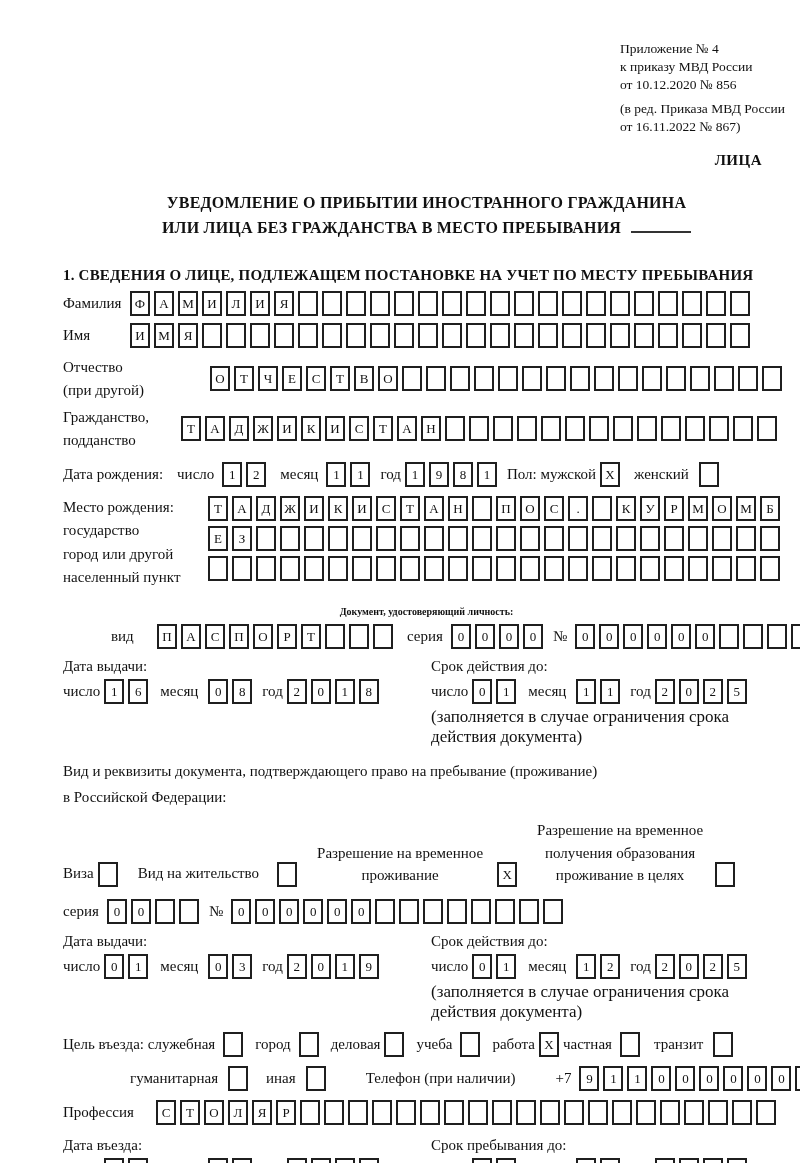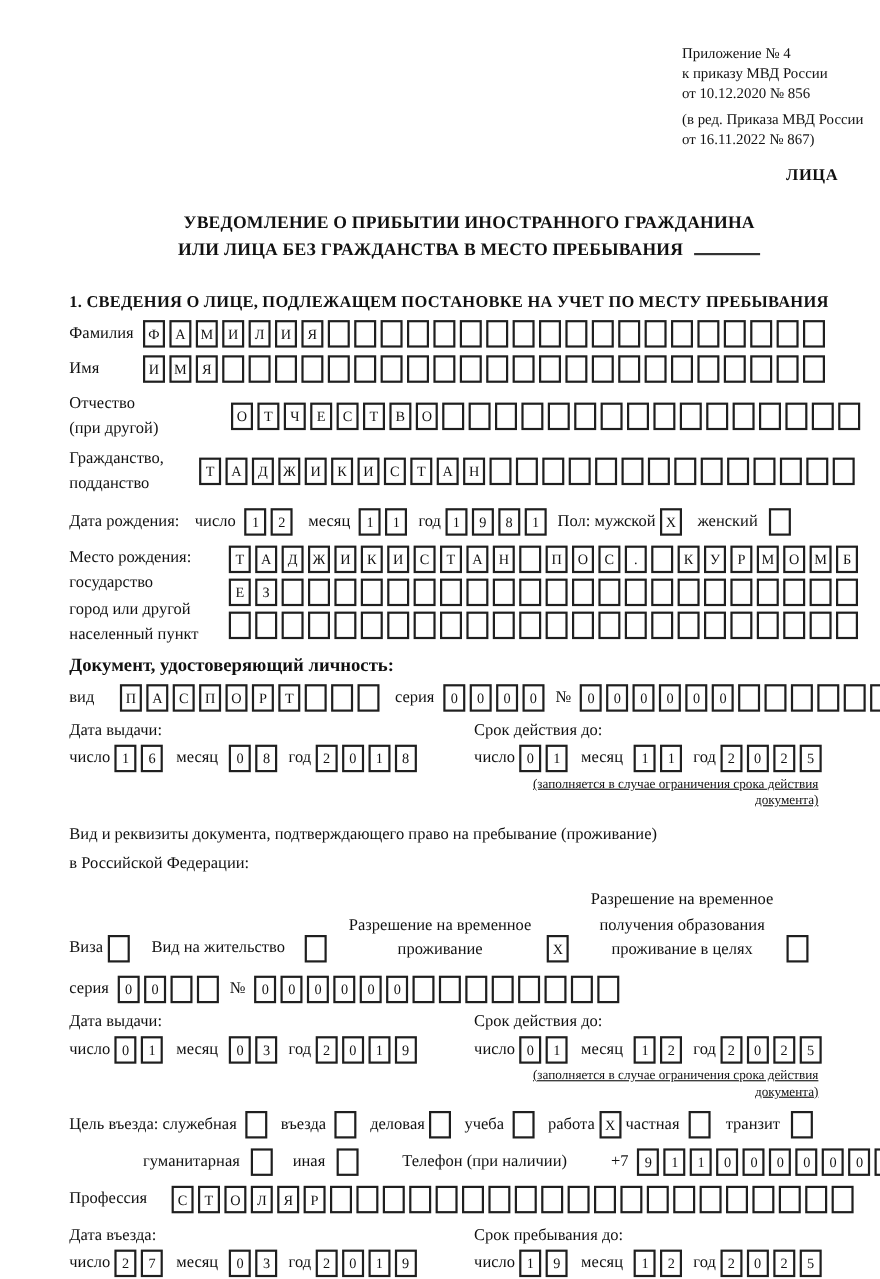--- a/index.html
+++ b/index.html
@@ -24,42 +24,42 @@
   
   .row { display:flex; align-items:center; margin-top:7px; }
   .row.start { align-items:center; }
   .lbl { flex:none; }
   .boxes { display:flex; flex:none; }
   .box {
     flex:none; width:20px; height:25px; margin-right:4px;
     border:2px solid #1f1f1f; display:flex; align-items:center; justify-content:center;
     font-size:13px; line-height:1; background:#fff;
   }
-  .w67{width:67px;} .w93{width:93px;} .w118{width:118px;} .w147{width:147px;} .w145{width:145px;} .w46{width:46px;}
+  .w67{width:67px;} .w93{width:93px;} .w118{width:118px;} .w147{width:147px;} .w145{width:145px;} .w46{width:46px;margin-left:48px;}
   .ml6{margin-left:6px;} .ml8{margin-left:8px;} .ml10{margin-left:10px;} .ml14{margin-left:14px;} .ml16{margin-left:16px;}
   .mr4{margin-right:4px;} .mr8{margin-right:8px;} .mr10{margin-right:10px;}
   .two-line { line-height:1.45; }
   .two-line .l1 { line-height:25px; }
 
   
   .pair { display:flex; align-items:flex-start; margin-top:9px; }
   .pair .lblcol { flex:none; line-height:1.55; }
   .pair .rowscol { flex:none; }
   .pair .rowscol .boxes { margin-bottom:5px; }
 
-  .center-bold { font-weight:bold; margin-top:6px; font-size:17px; }
+  .center-bold { text-align:center; font-weight:bold; margin-top:17px; font-size:10px; }
 
   
   .dates { display:flex; margin-top:9px; }
   .date-group { flex:none; }
   .date-group.left { width:368px; }
   .date-group.right { flex:1; }
   .date-head { margin-bottom:4px; }
   .date-line { display:flex; align-items:center; }
-  .date-note { text-align:right; padding-right:46px; font-size:12px; margin-top:3px;text-decoration:underline; }
+  .date-note { text-align:left; padding-right:46px; font-size:17px; margin-top:3px; }
 
   
   .permit-options { display:flex; align-items:flex-end; margin-top:9px; }
   .permit-options .single { line-height:27px; flex:none; }
   .permit-options .multi { text-align:center; line-height:1.5; flex:none; }
   .intro { margin-top:12px; line-height:1.7; }
 </style>
 </head>
 <body>
 
@@ -510,21 +510,21 @@
             <span class="box">5</span>
           </span>
       </div>
       <div class="date-note">(заполняется в случае ограничения срока действия документа)</div>
     </div>
   </div>
 
   <div class="row" style="margin-top:10px">
     <span class="lbl mr8">Цель въезда: служебная</span>
     <span class="box"></span>
-    <span class="lbl ml8 mr8">въезда</span>
+    <span class="lbl ml8 mr8">город</span>
     <span class="box"></span>
     <span class="lbl ml8 mr4">деловая</span>
     <span class="box"></span>
     <span class="lbl ml8 mr8">учеба</span>
     <span class="box"></span>
     <span class="lbl ml8 mr4">работа</span>
     <span class="box">X</span>
     <span class="lbl mr8">частная</span>
     <span class="box"></span>
     <span class="lbl ml10 mr10">транзит</span>

